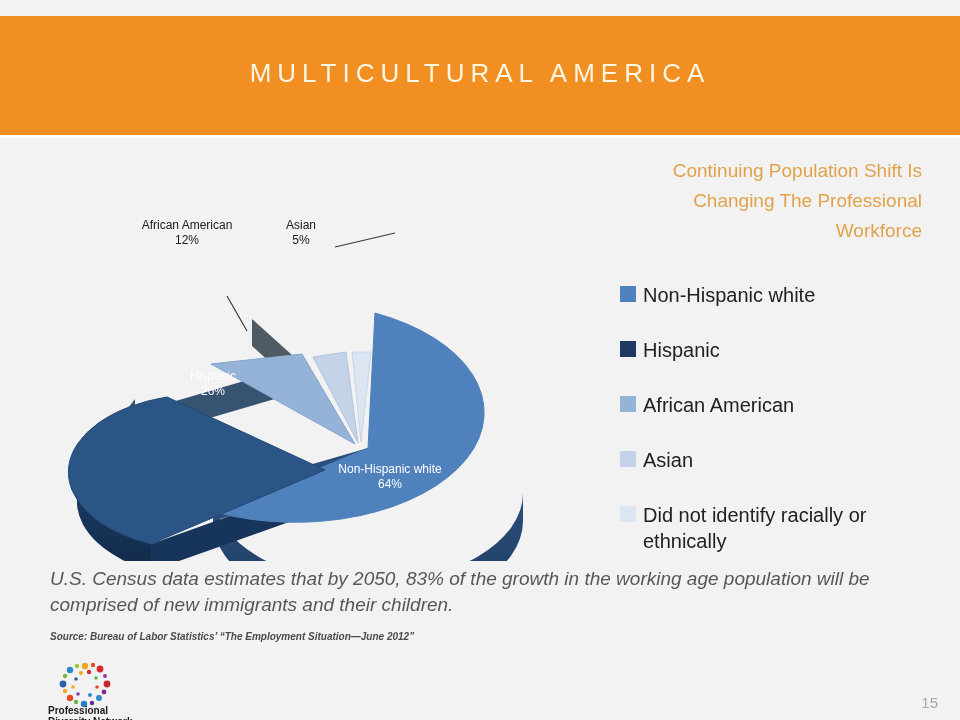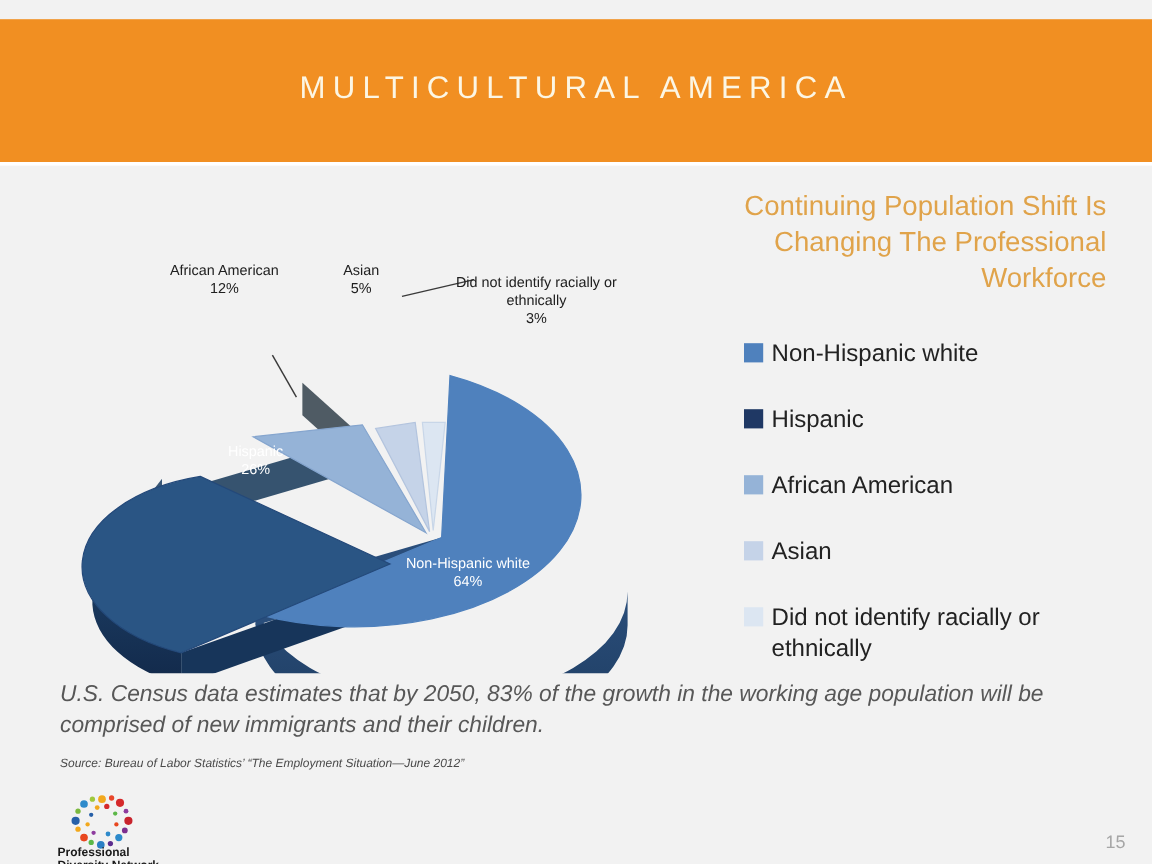--- a/index.html
+++ b/index.html
@@ -52,21 +52,21 @@
     white-space: nowrap;
   }
   
   .chart-heading {
     position: absolute;
     right: 38px;
     top: 140px;
     width: 400px;
     text-align: right;
     color: #E0A34A;
-    font-size: 23px;
+    font-size: 19px;
     line-height: 30px;
     font-weight: 400;
   }
   
   .legend {
     position: absolute;
     left: 620px;
     top: 266px;
     width: 330px;
   }
@@ -126,21 +126,21 @@
     font-style: italic;
     color: #575757;
   }
   .source {
     position: absolute;
     left: 50px;
     top: 615px;
     width: 600px;
     font-size: 10px;
     font-style: italic;
-    font-weight: normal;
+    font-weight: bold;
     color: #4A4A4A;
   }
   
   .logo {
     position: absolute;
     left: 48px;
     top: 645px;
     width: 120px;
     height: 68px;
   }
@@ -243,25 +243,20 @@
     <div class="pie-outlabel" style="left: 72px; top: 7px; width: 120px;">
       <div>African American</div>
       <div>12%</div>
     </div>
 
     <div class="pie-outlabel" style="left: 211px; top: 7px; width: 70px;">
       <div>Asian</div>
       <div>5%</div>
     </div>
 
-    <div class="pie-outlabel" style="left: 318px; top: 17px; width: 148px;">
-      <div>Did not identify racially or</div>
-      <div>ethnically</div>
-      <div>3%</div>
-    </div>
   </div>
 
   <div class="legend">
     <div class="legend-item">
       <span class="legend-swatch" style="background:#4F81BD;"></span>
       <span class="legend-label">Non-Hispanic white</span>
     </div>
     <div class="legend-item">
       <span class="legend-swatch" style="background:#1F3864;"></span>
       <span class="legend-label">Hispanic</span>

